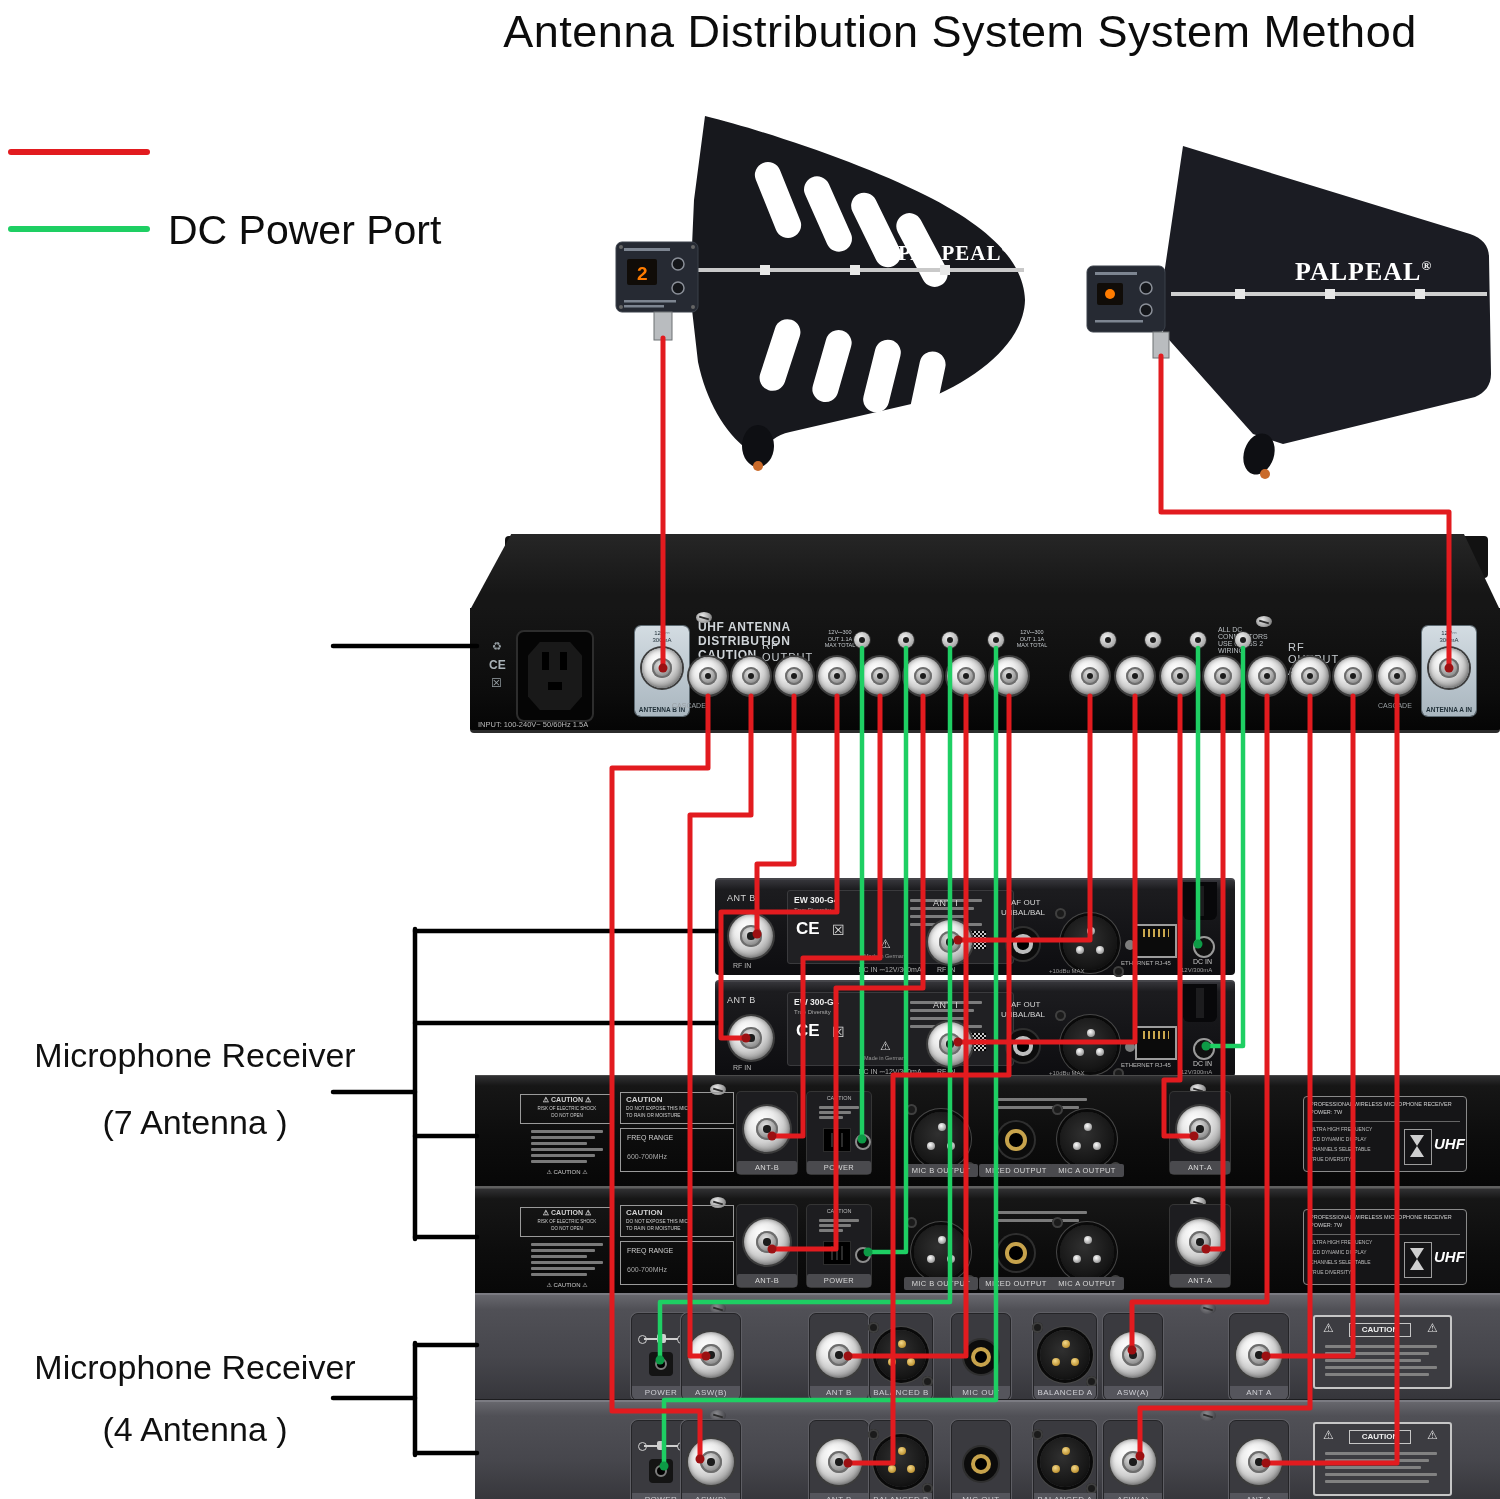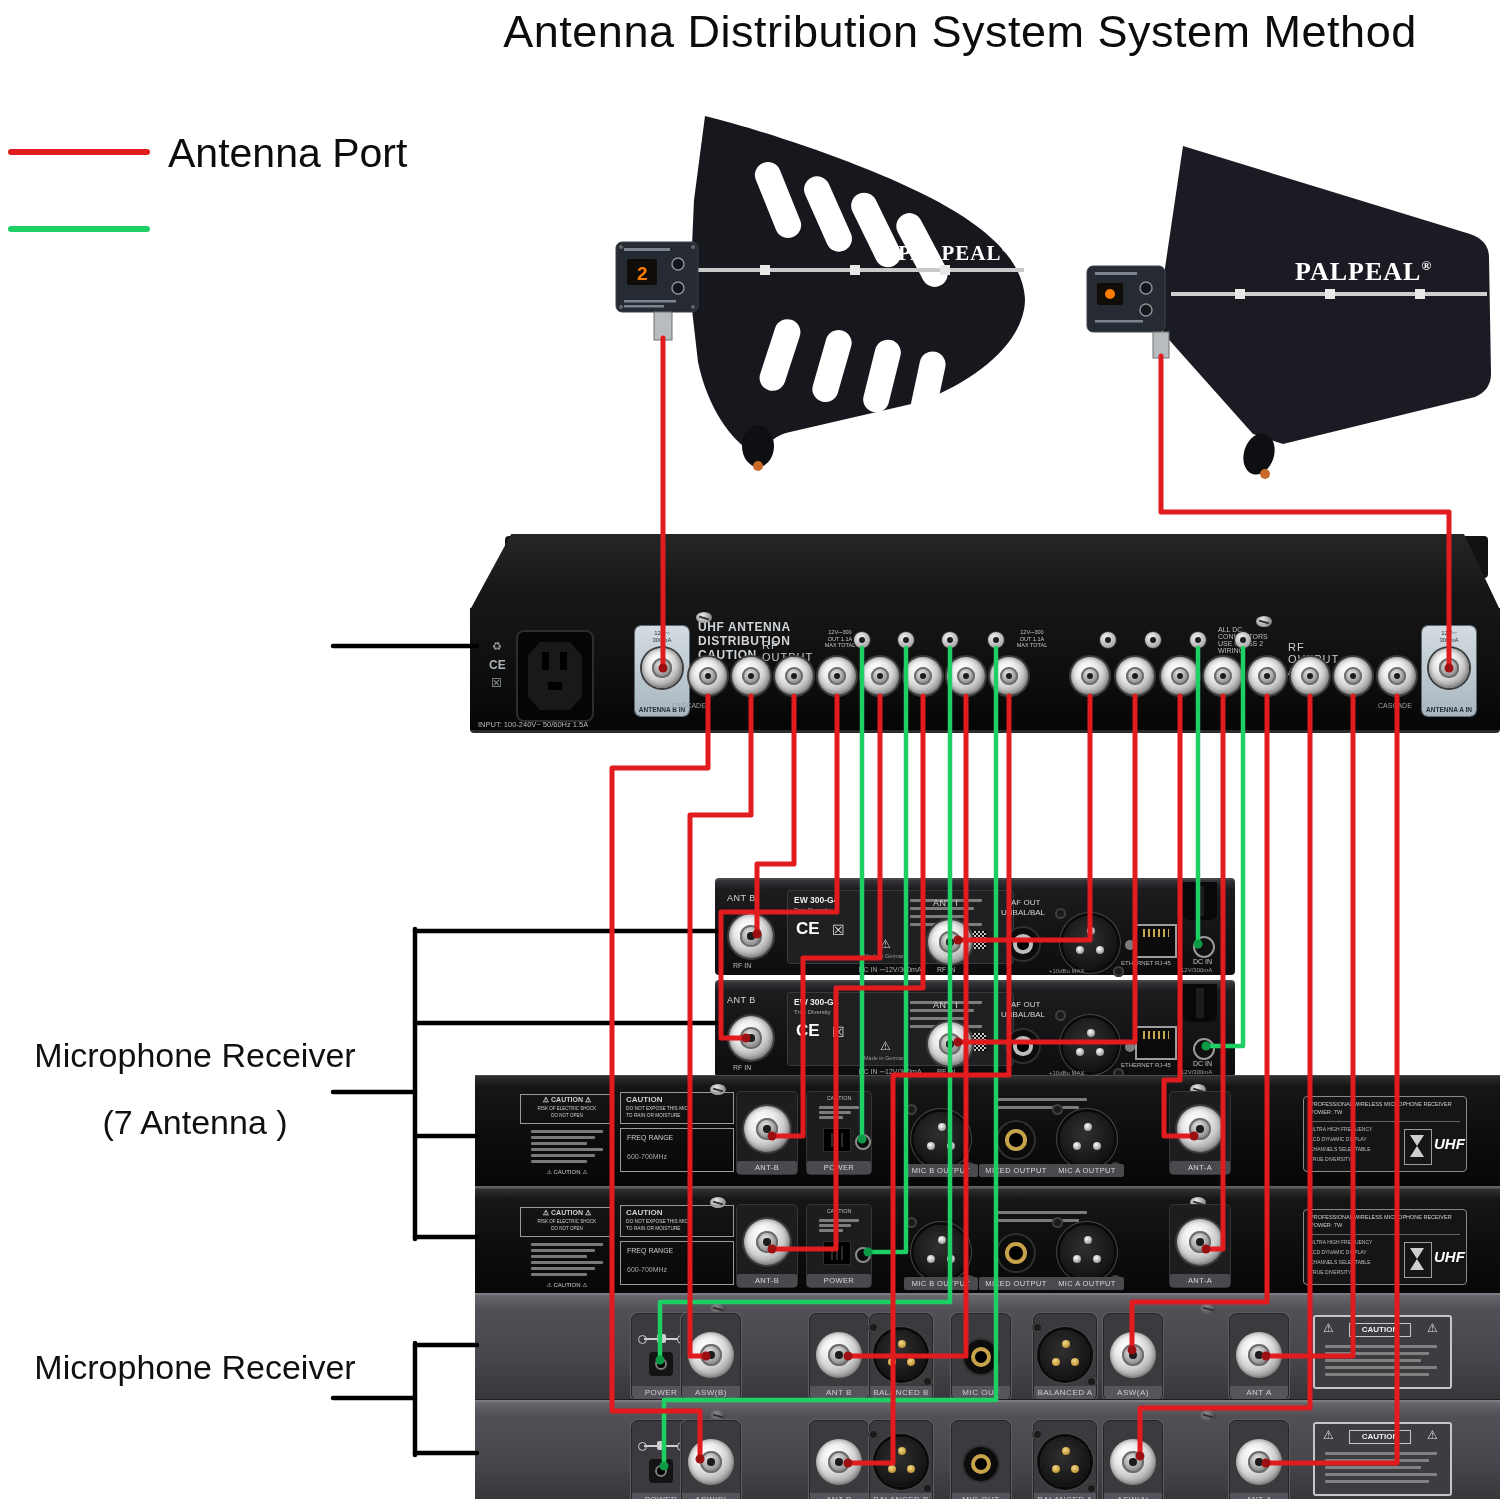--- a/index.html
+++ b/index.html
@@ -51,26 +51,27 @@
   .callout-text{position:absolute;color:#101010;}
 </style>
 </head>
 <body>
 
 <div id="stage">
 
   <div class="abs blk" style="left:430px;top:6px;width:1060px;text-align:center;font-size:45px;letter-spacing:.5px;">Antenna Distribution System System Method</div>
 
   <div class="legend-line" style="left:8px;top:149px;width:142px;background:#e21b1f;"></div>
-  <div class="abs blk" style="left:168px;top:130px;font-size:41px;">Antenna Port</div>
   <div class="legend-line" style="left:8px;top:226px;width:142px;background:#1ecf63;"></div>
+  <div class="abs blk" style="left:168px;top:207px;font-size:41px;">DC Power Port</div>
 
   <div class="callout-text" style="left:5px;top:1036px;width:380px;text-align:center;font-size:34px;">Microphone Receiver</div>
   <div class="callout-text" style="left:5px;top:1103px;width:380px;text-align:center;font-size:34px;">(7 Antenna )</div>
   <div class="callout-text" style="left:5px;top:1348px;width:380px;text-align:center;font-size:34px;">Microphone Receiver</div>
+  <div class="callout-text" style="left:5px;top:1410px;width:380px;text-align:center;font-size:34px;">(4 Antenna )</div>
 
   <svg class="abs" style="left:600px;top:100px;" width="440" height="400" viewBox="0 0 440 400">
     <path d="M105,16 C170,32 268,66 325,95 C395,130 424,165 425,200 C424,240 382,278 320,302 L190,332 C176,335 168,342 166,350 L148,350 C124,332 106,300 98,262 L90,192 L94,100 Z" fill="#17181d"></path>
     <g fill="#ffffff">
       <rect x="-13" y="-40" width="26" height="80" rx="13" transform="translate(178,100) rotate(-22)"></rect>
       <rect x="-13" y="-40" width="26" height="80" rx="13" transform="translate(228,114) rotate(-24)"></rect>
       <rect x="-13" y="-40" width="26" height="80" rx="13" transform="translate(276,130) rotate(-26)"></rect>
       <rect x="-13" y="-40" width="26" height="80" rx="13" transform="translate(322,150) rotate(-28)"></rect>
       <rect x="-13" y="-37" width="26" height="74" rx="13" transform="translate(180,255) rotate(18)"></rect>
       <rect x="-13" y="-37" width="26" height="74" rx="13" transform="translate(232,266) rotate(16)"></rect>

